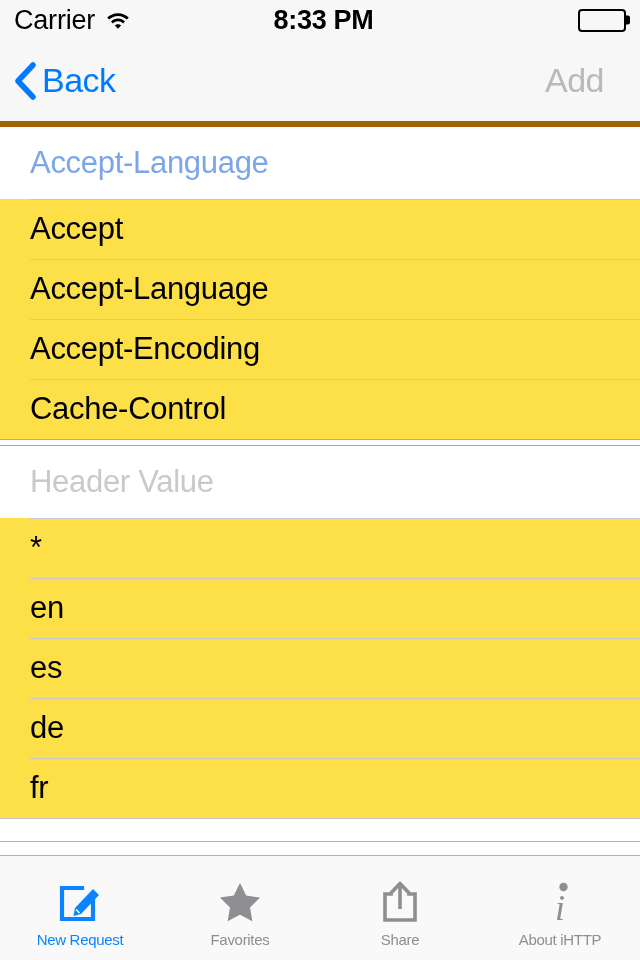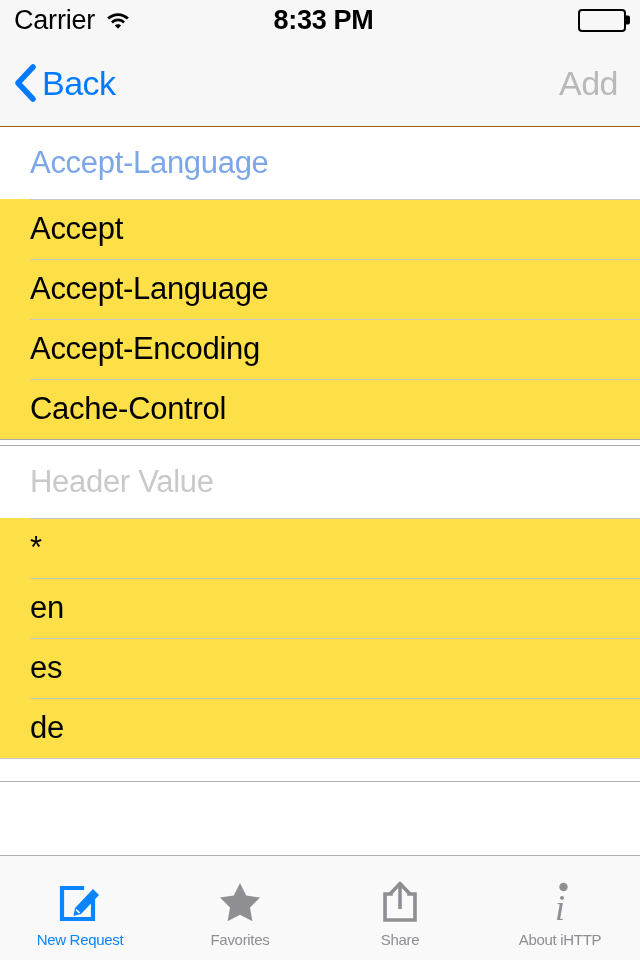--- a/index.html
+++ b/index.html
@@ -44,24 +44,24 @@
   .battery .fill { background: #000; height: 100%; border-radius: 1px; }
   .battery .nub {
     position: absolute; right: -6px; top: 50%; transform: translateY(-50%);
     width: 4px; height: 9px; background: #000; border-radius: 0 2px 2px 0;
   }
 
   
   .navbar {
     height: 87px; flex: 0 0 87px;
     background: #f7f7f7;
-    border-bottom: 1px solid #a16207;
+    border-bottom: 6px solid #a16207;
     display: flex; align-items: center;
     justify-content: space-between;
-    padding: 0 22px 0 14px;
+    padding: 0 36px 0 14px;
     position: relative;
   }
   .back-btn {
     display: flex; align-items: center; gap: 6px;
     color: #007aff; cursor: pointer;
   }
   .chev { width: 22px; height: 38px; display: block; }
   .back-label { font-size: 34px; color: #007aff; letter-spacing: -0.5px; }
   .add-btn {
     font-size: 34px; color: #b9b9b9; letter-spacing: -0.5px; cursor: default; text-align: center;
@@ -193,20 +193,23 @@
       </div>
       <div class="list-row">
         <span class="row-label">en</span>
       </div>
       <div class="list-row">
         <span class="row-label">es</span>
       </div>
       <div class="list-row">
         <span class="row-label">de</span>
       </div>
+      <div class="list-row">
+        <span class="row-label">fr</span>
+      </div>
       <div class="list-bottom-rule"></div>
       <div class="gap"></div>
       <div class="tail-rule"></div>
     </div>
 
   </div>
 
   <div class="tabbar">
 
     <div class="tab active">

